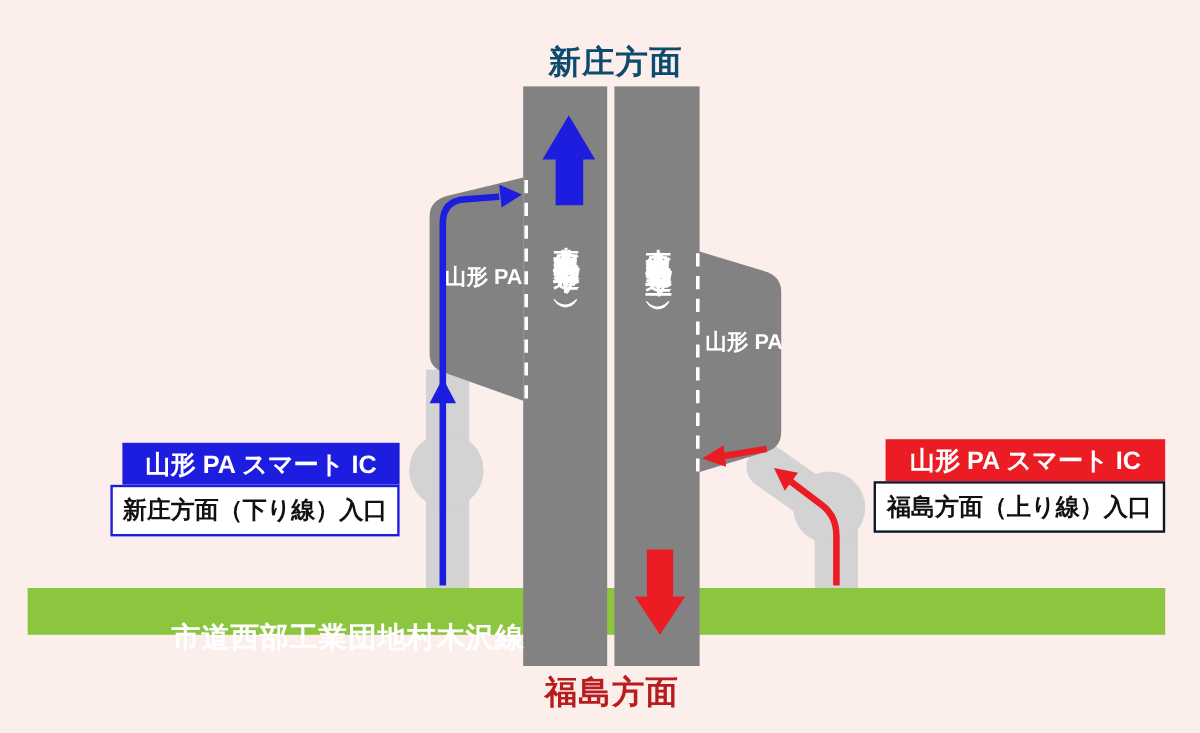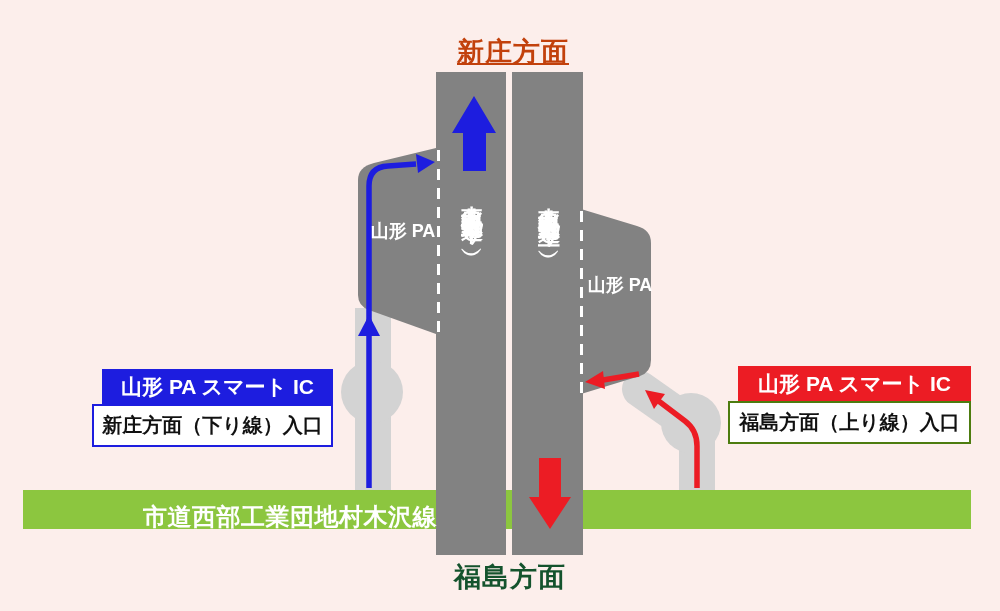--- a/index.html
+++ b/index.html
@@ -18,22 +18,22 @@
   svg.layer { position: absolute; left: 0; top: 0; }
 
   .dir-title {
     font-size: 27px;
     font-weight: bold;
     text-align: center;
     width: 230px;
     letter-spacing: 1px;
     white-space: nowrap;
   }
-  .dir-title.north { color: #c2410c; left: 398px; top: 34px; text-decoration: underline; }
-  .dir-title.south { color: #14532d; left: 395px; top: 559px; }
+  .dir-title.north { color: #0c4a6e; left: 398px; top: 34px; }
+  .dir-title.south { color: #b91c1c; left: 395px; top: 559px; }
 
   .road-vlabel {
     writing-mode: vertical-rl;
     text-orientation: mixed;
     color: #ffffff;
     font-size: 22px;
     font-weight: bold;
     letter-spacing: 2px;
     white-space: nowrap;
     transform: translateX(-50%);
@@ -75,24 +75,24 @@
     display: flex;
     align-items: center;
     justify-content: center;
     white-space: nowrap;
   }
   .ic-box.left { left: 92px; top: 369px; }
   .ic-box.left .hdr { background: #1D1DDF; }
   .ic-box.left .bdy { border: 2px solid #1D1DDF; }
   .ic-box.right { left: 728px; top: 366px; width: 243px; }
   .ic-box.right .hdr { background: #EC1C24; }
-  .ic-box.right .bdy { border: 2px solid #4d7c0f; }
+  .ic-box.right .bdy { border: 2px solid #0f172a; }
 
   .local-road-label {
-    left: 23px; top: 501px;
+    left: 23px; top: 515px;
     width: 414px;
     text-align: right;
     color: #ffffff;
     font-size: 24px;
     font-weight: bold;
     letter-spacing: 0.5px;
     white-space: nowrap;
   }
 </style>
 </head>

